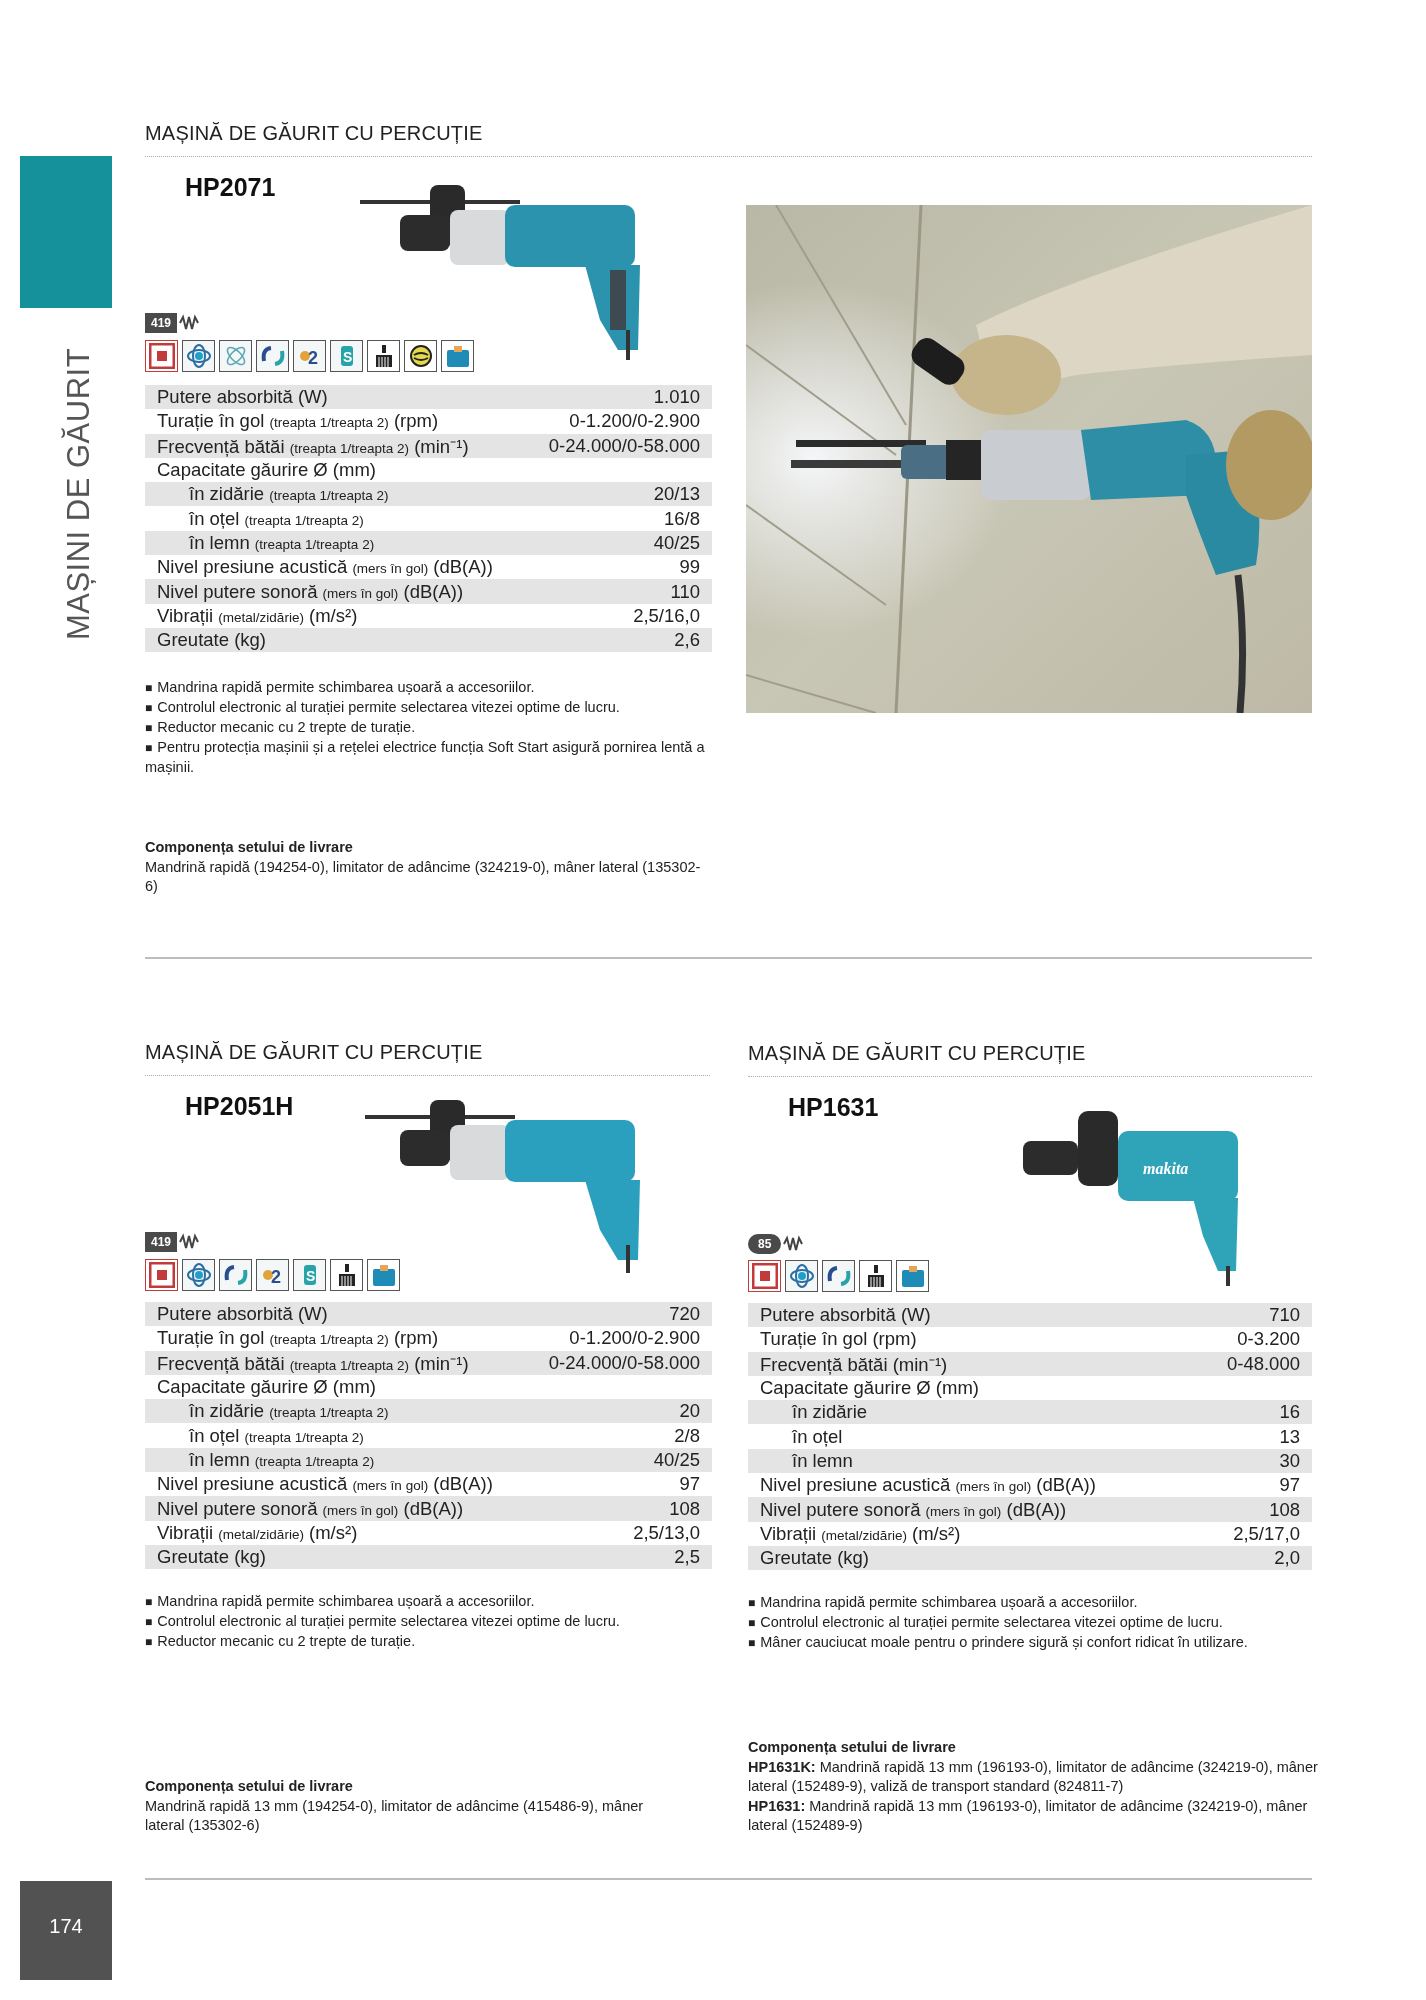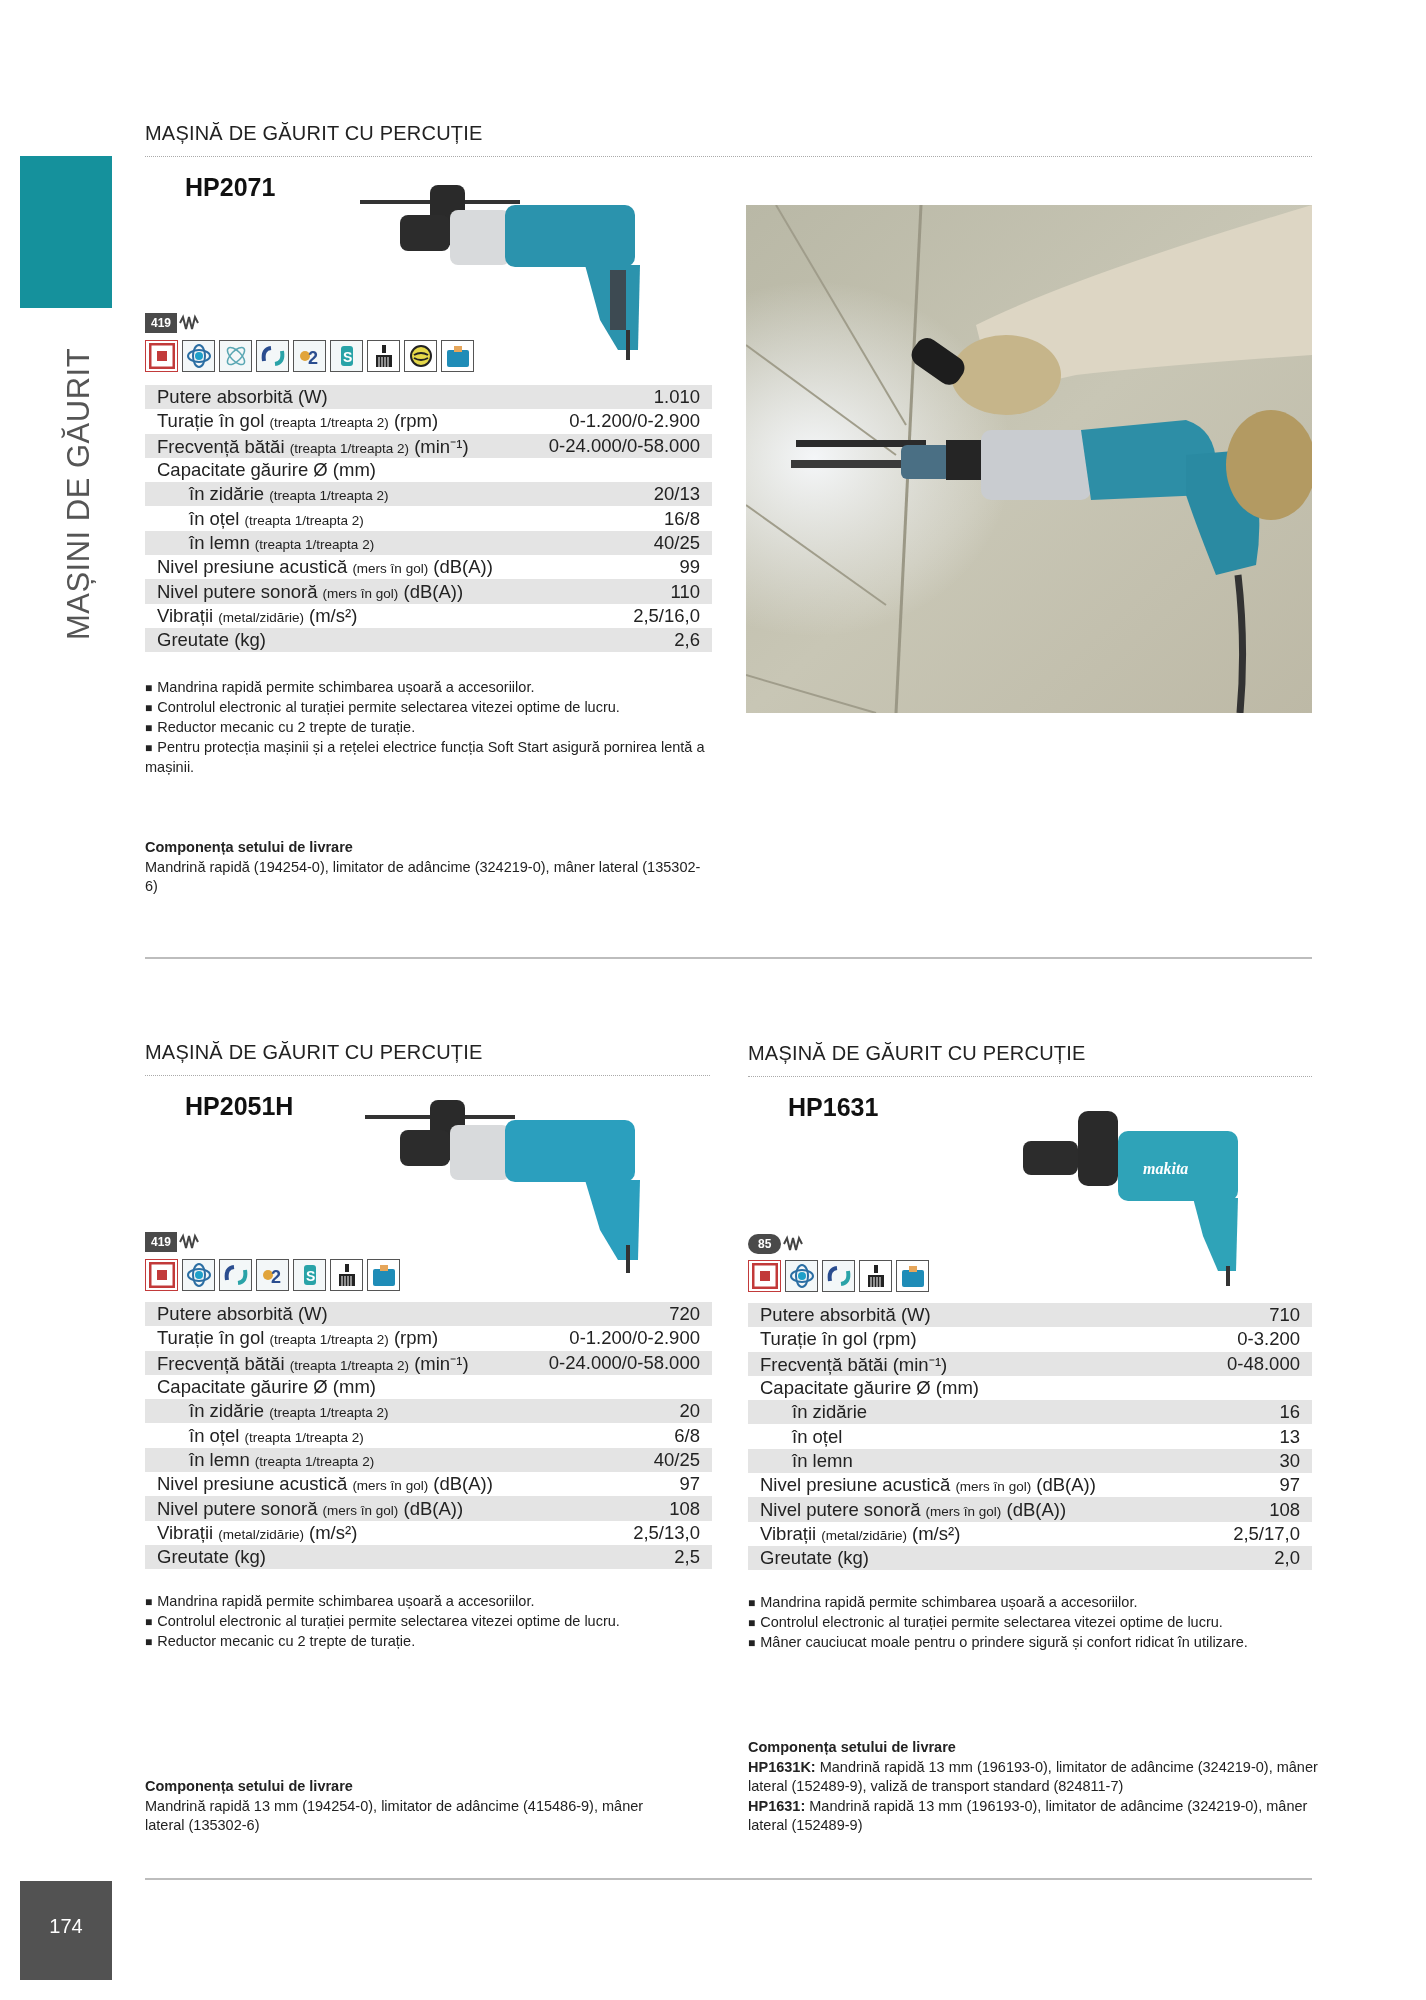--- a/index.html
+++ b/index.html
@@ -319,21 +319,21 @@
     <div class="row">
         <span class="lbl"><span>Capacitate găurire Ø (mm)</span></span>
         <span></span>
       </div>
     <div class="row shade sub">
         <span class="lbl"><span>în zidărie</span> <small>(treapta 1/treapta 2)</small></span>
         <span>20</span>
       </div>
     <div class="row sub">
         <span class="lbl"><span>în oțel</span> <small>(treapta 1/treapta 2)</small></span>
-        <span>6/8</span>
+        <span>2/8</span>
       </div>
     <div class="row shade sub">
         <span class="lbl"><span>în lemn</span> <small>(treapta 1/treapta 2)</small></span>
         <span>40/25</span>
       </div>
     <div class="row">
         <span class="lbl"><span>Nivel presiune acustică</span> <small>(mers în gol)</small> <span>(dB(A))</span></span>
         <span>97</span>
       </div>
     <div class="row shade">

